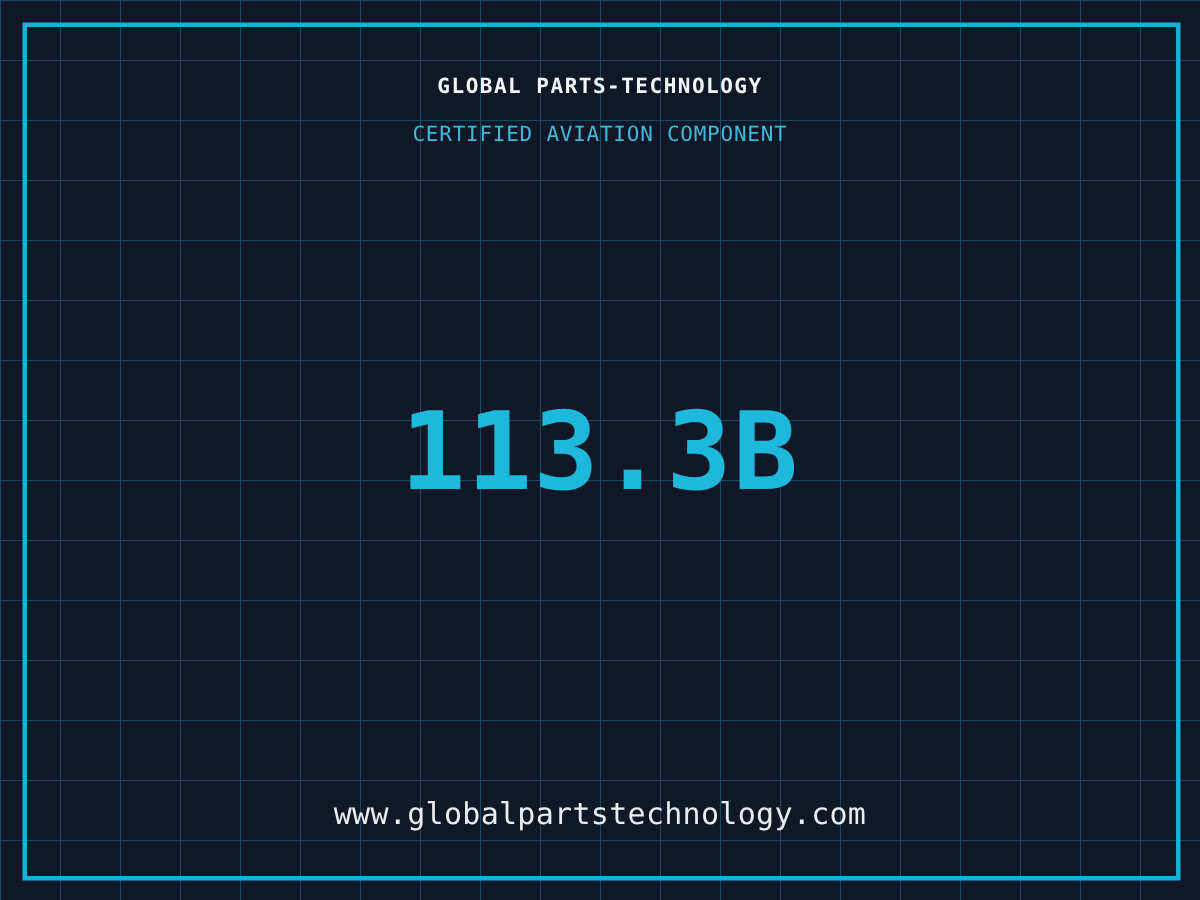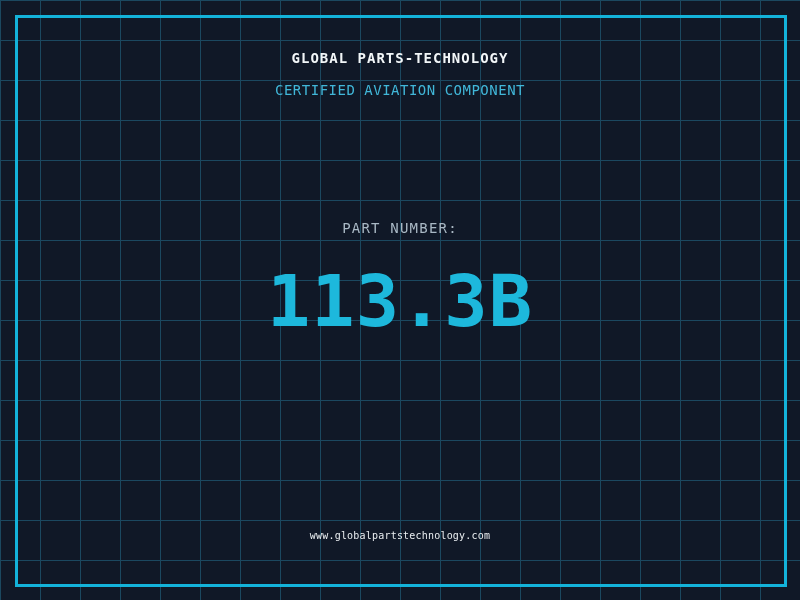--- a/index.html
+++ b/index.html
@@ -60,33 +60,32 @@
   .part-number-value {
     top: 265px;
     font-size: 72px;
     line-height: 72px;
     font-weight: bold;
     letter-spacing: 1px;
     color: var(--accent-cyan);
   }
   .website-url {
     top: 530px;
-    font-size: 10px;
+    font-size: 20px;
     letter-spacing: 0.2px;
     color: var(--url-white);
   }
 </style>
 </head>
 <body>
 
 <div class="canvas">
   <div class="frame"></div>
 
   <div class="txt company-title">GLOBAL PARTS-TECHNOLOGY</div>
 
   <div class="txt certification-subtitle">CERTIFIED AVIATION COMPONENT</div>
 
-  <div class="txt part-number-label">PART NUMBER:</div>
 
   <div class="txt part-number-value">113.3B</div>
 
   <div class="txt website-url">www.globalpartstechnology.com</div>
 </div>
 
 </body></html>

